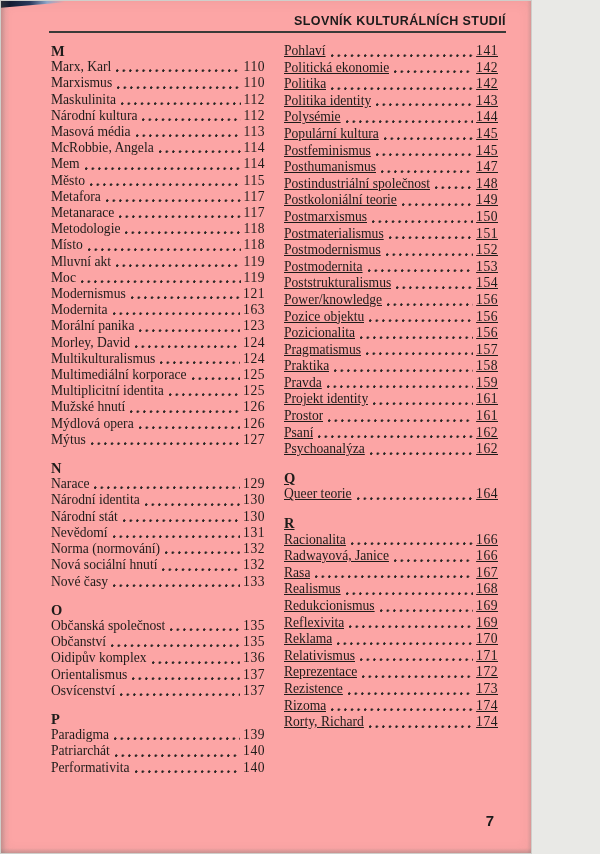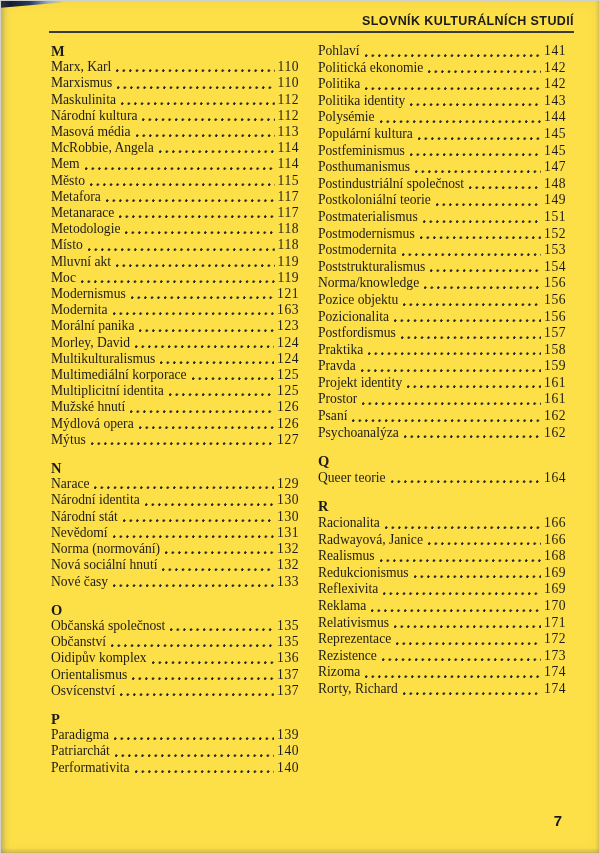--- a/index.html
+++ b/index.html
@@ -3,22 +3,22 @@
 <meta charset="utf-8">
 <style>
   html, body { margin: 0; padding: 0; }
   body {
     width: 600px; height: 854px;
     background: #e9e9e6;
     font-family: "Liberation Serif", serif;
   }
   .page {
     position: relative;
-    width: 600px; height: 854px;
-    background: #fde047;
+    width: 532px; height: 854px;
+    background: #fca5a5;
     overflow: hidden;
     box-sizing: border-box;
     border: 1px solid #cfcfcb;
     box-shadow: inset 0 0 14px rgba(60,60,55,0.07);
     color: #1e1c1a;
   }
   
   .edge-left {
     position: absolute; left: 0; top: 0; bottom: 0; width: 9px;
     background: linear-gradient(to right, rgba(110,110,106,0.35), rgba(150,150,146,0.12) 55%, transparent);
@@ -57,21 +57,21 @@
     background: #3a3a38;
   }
 
   
   .columns {
     display: flex;
     gap: 19px;
     padding: 10px 33px 0 50px;
   }
   .col { flex: 1 1 0; min-width: 0; font-size: 13.6px; line-height: 16.2px; }
-  .col-right { line-height: 16.6px; }
+  .col-right { line-height: 16.6px; text-decoration: underline; }
 
   .index-section + .index-section { margin-top: 12px; }
   .letter {
     font-weight: 700;
     font-size: 14.5px;
   }
   .entry {
     display: flex;
     align-items: baseline;
     white-space: nowrap;
@@ -368,56 +368,61 @@
             <span class="term">Postindustriální společnost</span>
             <span class="leader"></span>
             <span class="pagenum">148</span>
           </div>
           <div class="entry">
             <span class="term">Postkoloniální teorie</span>
             <span class="leader"></span>
             <span class="pagenum">149</span>
           </div>
           <div class="entry">
+            <span class="term">Postmarxismus</span>
+            <span class="leader"></span>
+            <span class="pagenum">150</span>
+          </div>
+          <div class="entry">
             <span class="term">Postmaterialismus</span>
             <span class="leader"></span>
             <span class="pagenum">151</span>
           </div>
           <div class="entry">
             <span class="term">Postmodernismus</span>
             <span class="leader"></span>
             <span class="pagenum">152</span>
           </div>
           <div class="entry">
             <span class="term">Postmodernita</span>
             <span class="leader"></span>
             <span class="pagenum">153</span>
           </div>
           <div class="entry">
             <span class="term">Poststrukturalismus</span>
             <span class="leader"></span>
             <span class="pagenum">154</span>
           </div>
           <div class="entry">
-            <span class="term">Norma/knowledge</span>
+            <span class="term">Power/knowledge</span>
             <span class="leader"></span>
             <span class="pagenum">156</span>
           </div>
           <div class="entry">
             <span class="term">Pozice objektu</span>
             <span class="leader"></span>
             <span class="pagenum">156</span>
           </div>
           <div class="entry">
             <span class="term">Pozicionalita</span>
             <span class="leader"></span>
             <span class="pagenum">156</span>
           </div>
           <div class="entry">
-            <span class="term">Postfordismus</span>
+            <span class="term">Pragmatismus</span>
             <span class="leader"></span>
             <span class="pagenum">157</span>
           </div>
           <div class="entry">
             <span class="term">Praktika</span>
             <span class="leader"></span>
             <span class="pagenum">158</span>
           </div>
           <div class="entry">
             <span class="term">Pravda</span>
@@ -457,20 +462,25 @@
           <div class="letter">R</div>
           <div class="entry">
             <span class="term">Racionalita</span>
             <span class="leader"></span>
             <span class="pagenum">166</span>
           </div>
           <div class="entry">
             <span class="term">Radwayová, Janice</span>
             <span class="leader"></span>
             <span class="pagenum">166</span>
+          </div>
+          <div class="entry">
+            <span class="term">Rasa</span>
+            <span class="leader"></span>
+            <span class="pagenum">167</span>
           </div>
           <div class="entry">
             <span class="term">Realismus</span>
             <span class="leader"></span>
             <span class="pagenum">168</span>
           </div>
           <div class="entry">
             <span class="term">Redukcionismus</span>
             <span class="leader"></span>
             <span class="pagenum">169</span>

